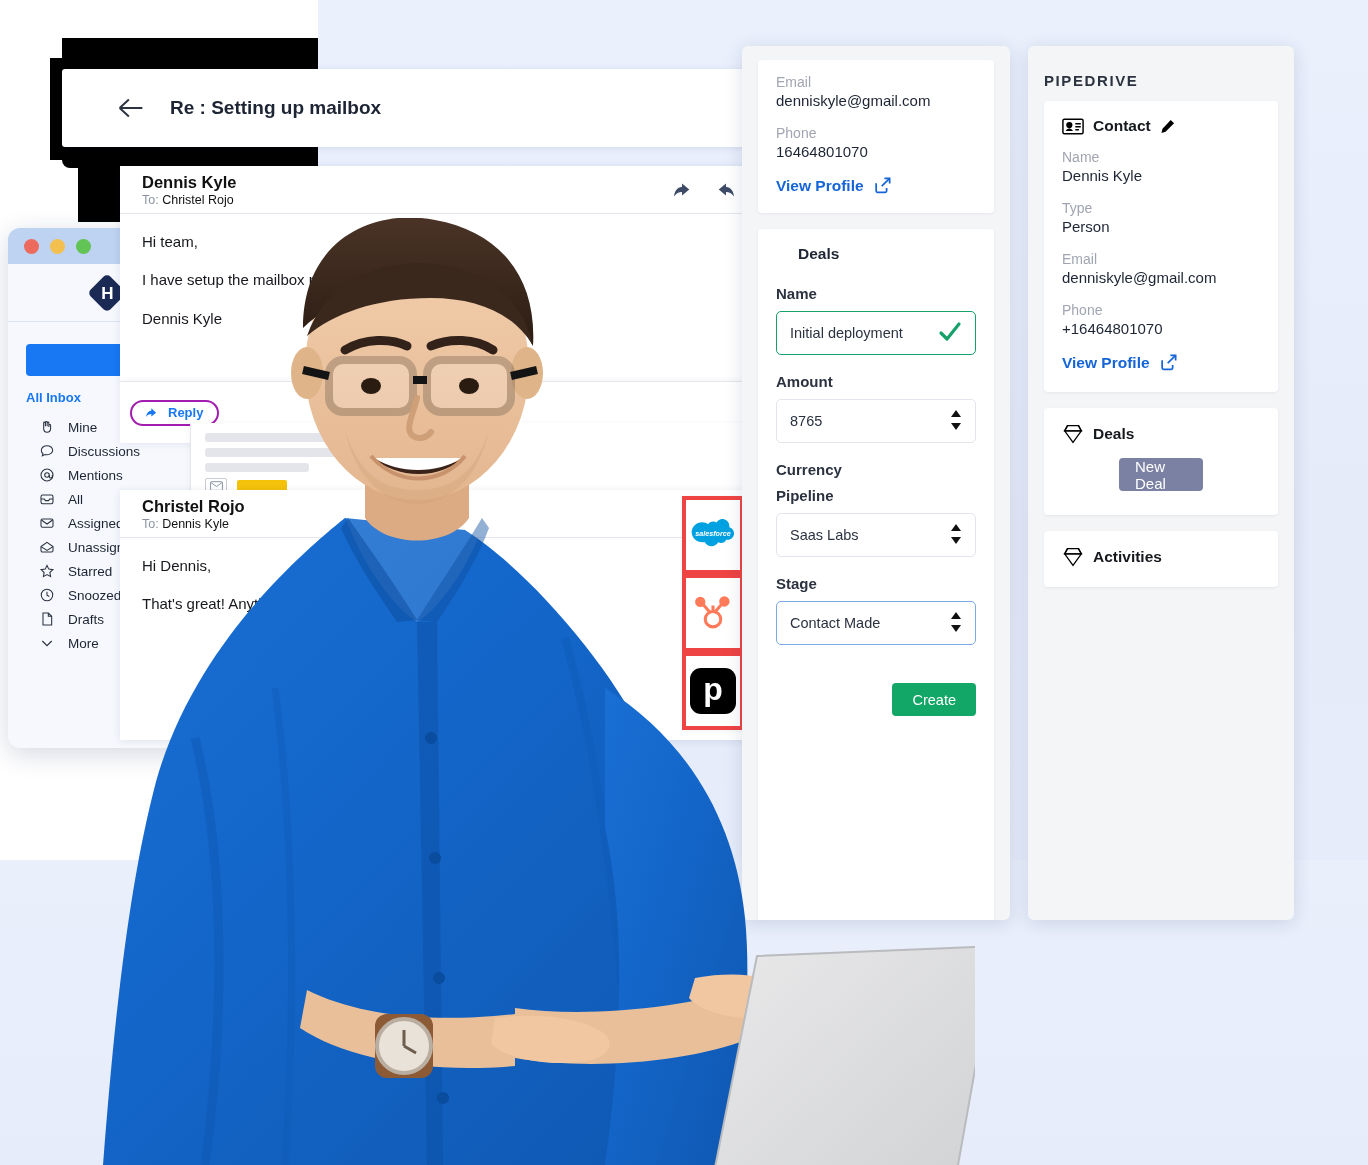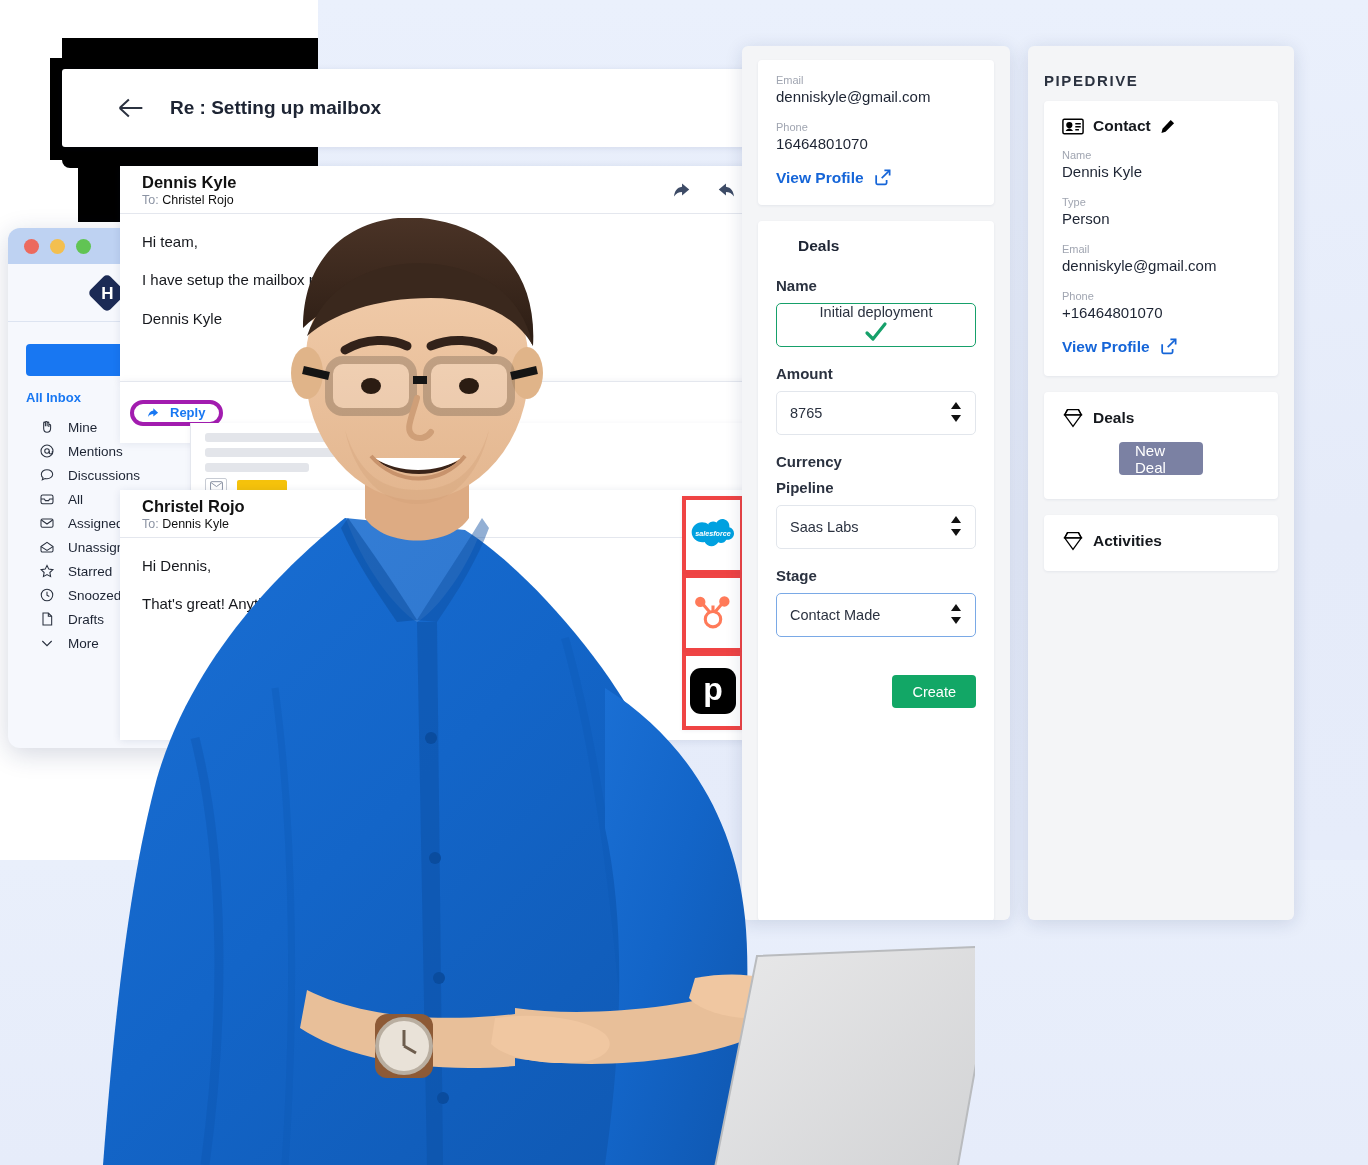--- a/index.html
+++ b/index.html
@@ -98,21 +98,21 @@
   .msg-body p{ margin-bottom:14px; }
   .msg-body p.tight{ margin-bottom:0; }
 
   .reply-wrap{
     position:absolute; left:120px; top:381px; width:632px; height:62px;
     background:#fff; box-shadow:0 1px 8px rgba(20,40,90,.08);
     border-top:1px solid #e4e7ee; display:flex; align-items:center; padding-left:10px;
   }
   .reply-btn{
     display:inline-flex; align-items:center; gap:8px;
-    border:4px solid #a21caf; color:#1877f2; background:#fff;
+    border:2px solid #a21caf; color:#1877f2; background:#fff;
     border-radius:16px; height:26px; padding:0 14px; font-size:13px; font-weight:700;
   }
   .reply-btn svg{ width:14px;height:12px; }
 
   
   .stub{
     position:absolute; left:190px; top:423px; width:560px; height:70px; background:#fff;
     border-left:1px solid #e4e7ee; box-shadow:0 1px 6px rgba(20,40,90,.06);
     padding:10px 0 0 14px;
   }
@@ -146,41 +146,41 @@
   .deal-panel{
     position:absolute; left:742px; top:46px; width:268px; height:874px;
     background:#f4f5f7; border-radius:6px;
     box-shadow:0 3px 18px rgba(20,40,90,.14);
     overflow:hidden;
   }
   .dp-card{
     margin:14px 16px 0 16px; background:#fff; border-radius:4px; padding:14px 18px 18px 18px;
     box-shadow:0 1px 3px rgba(20,40,90,.07);
   }
-  .fld-lbl{ font-size:11px; color:#a0a5b1; margin-bottom:2px; }
+  .fld-lbl{ font-size:14px; color:#a0a5b1; margin-bottom:2px; }
   .fld-val{ font-size:15px; color:#1d2433; margin-bottom:16px; }
   .viewprofile{
     display:inline-flex; align-items:center; gap:9px; color:#1565d8;
     font-size:15.5px; font-weight:700;
   }
   .viewprofile svg{ width:19px;height:19px; }
 
   .dp-card2{
     margin:16px 16px 0 16px; background:#fff; border-radius:4px; padding:16px 18px 22px 18px;
     box-shadow:0 1px 3px rgba(20,40,90,.07);
     min-height:700px;
   }
   .deals-ttl{ font-size:15.5px; font-weight:700; color:#1d2433; margin:0 0 22px 22px; }
   .form-lbl{ font-size:15px; font-weight:700; color:#2b3240; margin-bottom:9px; }
   .inp{
     width:100%; height:44px; border:1px solid #e2e6ec; border-radius:5px; background:#fff;
     display:flex; align-items:center; padding:0 13px; font-size:14.5px; color:#2b3240;
     justify-content:space-between; margin-bottom:18px;
   }
-  .inp.green{ border:1.6px solid #16a06a;flex-direction:column; }
+  .inp.green{ border:1.6px solid #16a06a; }
   .inp.blue{ border:1.4px solid #7aa9e6; }
   .chk svg{ width:24px;height:22px; }
   .caret svg{ width:12px; height:20px; }
   .create-btn{
     margin-top:20px; float:right; background:#12a766; color:#fff; border-radius:4px;
     height:33px; padding:4px 20px; display:inline-flex; align-items:center; font-size:14.5px; font-weight:500;
   }
 
   
   .pd-panel{
@@ -247,34 +247,34 @@
         <span class="ico">
             <svg viewBox="0 0 24 24" fill="none" stroke="#2b3240" stroke-width="1.6">
               <path d="M7 11V6a1.3 1.3 0 0 1 2.6 0v5M9.6 11V5a1.3 1.3 0 0 1 2.6 0v6M12.2 11V6a1.3 1.3 0 0 1 2.6 0v6M14.8 9.5a1.3 1.3 0 0 1 2.6 0v4.5c0 4-2.2 6-5.4 6S7 18 7 14v-3"></path>
             </svg>
           </span>
         <span>Mine</span>
       </div>
       <div class="hw-navitem">
         <span class="ico">
             <svg viewBox="0 0 24 24" fill="none" stroke="#2b3240" stroke-width="1.6">
+              <path d="M12 4c4.7 0 8.5 3 8.5 6.8s-3.8 6.8-8.5 6.8c-1 0-2-.15-2.9-.42L5 19l1-3.1C4.1 14.7 3.5 12.9 3.5 10.8 3.5 7 7.3 4 12 4z"></path>
+            </svg>
+          </span>
+        <span>Discussions</span>
+      </div>
+      <div class="hw-navitem">
+        <span class="ico">
+            <svg viewBox="0 0 24 24" fill="none" stroke="#2b3240" stroke-width="1.6">
               <circle cx="12" cy="12" r="9"></circle>
               <circle cx="12" cy="12" r="3.4"></circle>
               <path d="M15.4 12v2.1a2.3 2.3 0 0 0 4.6 0V12"></path>
             </svg>
           </span>
         <span>Mentions</span>
-      </div>
-      <div class="hw-navitem">
-        <span class="ico">
-            <svg viewBox="0 0 24 24" fill="none" stroke="#2b3240" stroke-width="1.6">
-              <path d="M12 4c4.7 0 8.5 3 8.5 6.8s-3.8 6.8-8.5 6.8c-1 0-2-.15-2.9-.42L5 19l1-3.1C4.1 14.7 3.5 12.9 3.5 10.8 3.5 7 7.3 4 12 4z"></path>
-            </svg>
-          </span>
-        <span>Discussions</span>
       </div>
       <div class="hw-navitem">
         <span class="ico">
             <svg viewBox="0 0 24 24" fill="none" stroke="#2b3240" stroke-width="1.6">
               <rect x="3" y="6" width="18" height="13" rx="2.5"></rect>
               <path d="M3 12h5l1.6 2.4h4.8L16 12h5"></path>
             </svg>
           </span>
         <span>All</span>
       </div>

